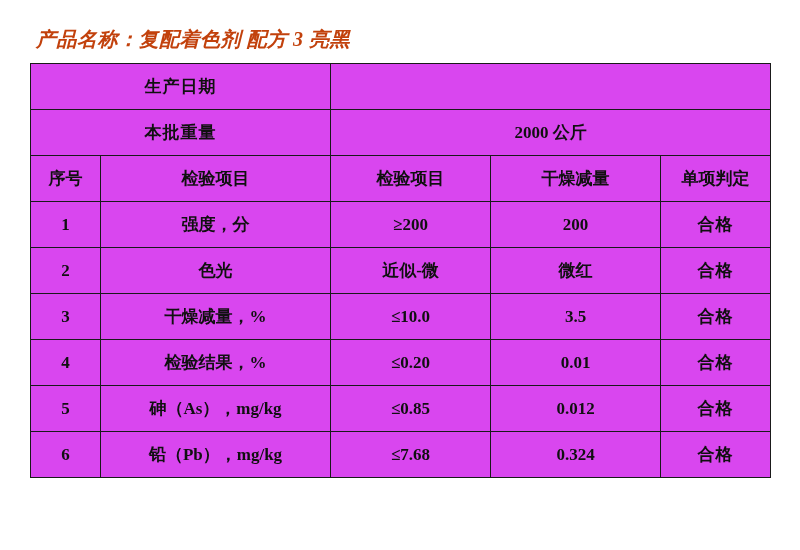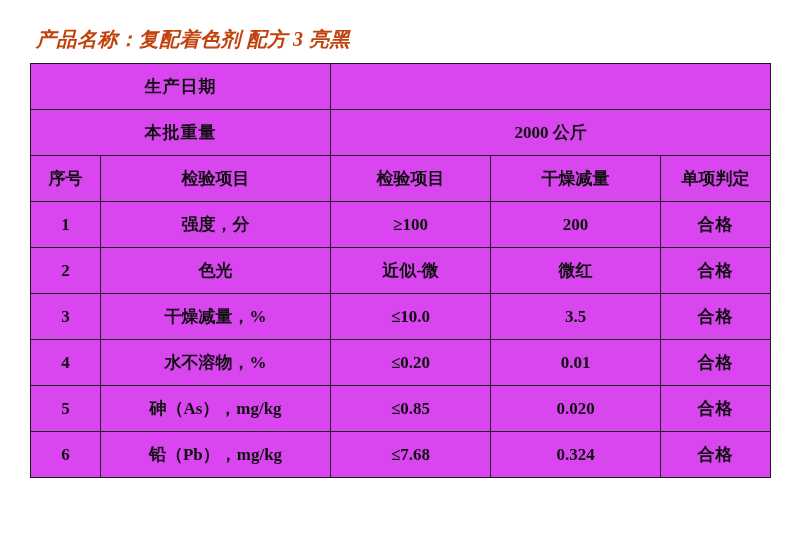--- a/index.html
+++ b/index.html
@@ -104,50 +104,50 @@
         <td>序号</td>
         <td>检验项目</td>
         <td>检验项目</td>
         <td>干燥减量</td>
         <td>单项判定</td>
       </tr>
 
       <tr>
         <td class="num-cell">1</td>
         <td class="cell-left">强度，分</td>
-        <td>≥100</td>
+        <td>≥200</td>
         <td>200</td>
         <td class="judge-cell">合格</td>
       </tr>
       <tr>
         <td class="num-cell">2</td>
         <td class="cell-left">色光</td>
         <td>近似-微</td>
         <td>微红</td>
         <td class="judge-cell">合格</td>
       </tr>
       <tr>
         <td class="num-cell">3</td>
         <td class="cell-left">干燥减量，%</td>
         <td>≤10.0</td>
         <td>3.5</td>
         <td class="judge-cell">合格</td>
       </tr>
       <tr>
         <td class="num-cell">4</td>
-        <td class="cell-left">水不溶物，%</td>
+        <td class="cell-left">检验结果，%</td>
         <td>≤0.20</td>
         <td>0.01</td>
         <td class="judge-cell">合格</td>
       </tr>
       <tr>
         <td class="num-cell">5</td>
         <td class="cell-left">砷（As），mg/kg</td>
         <td>≤0.85</td>
-        <td>0.020</td>
+        <td>0.012</td>
         <td class="judge-cell">合格</td>
       </tr>
       <tr>
         <td class="num-cell">6</td>
         <td class="cell-left">铅（Pb），mg/kg</td>
         <td>≤7.68</td>
         <td>0.324</td>
         <td class="judge-cell">合格</td>
       </tr>
     </tbody>

